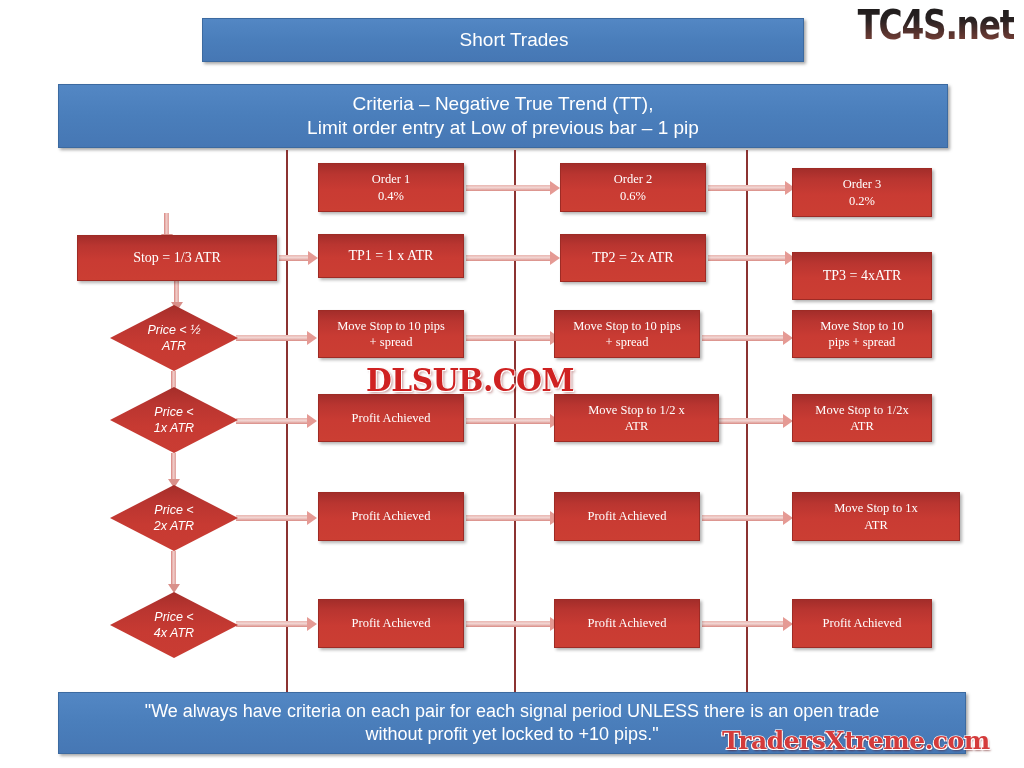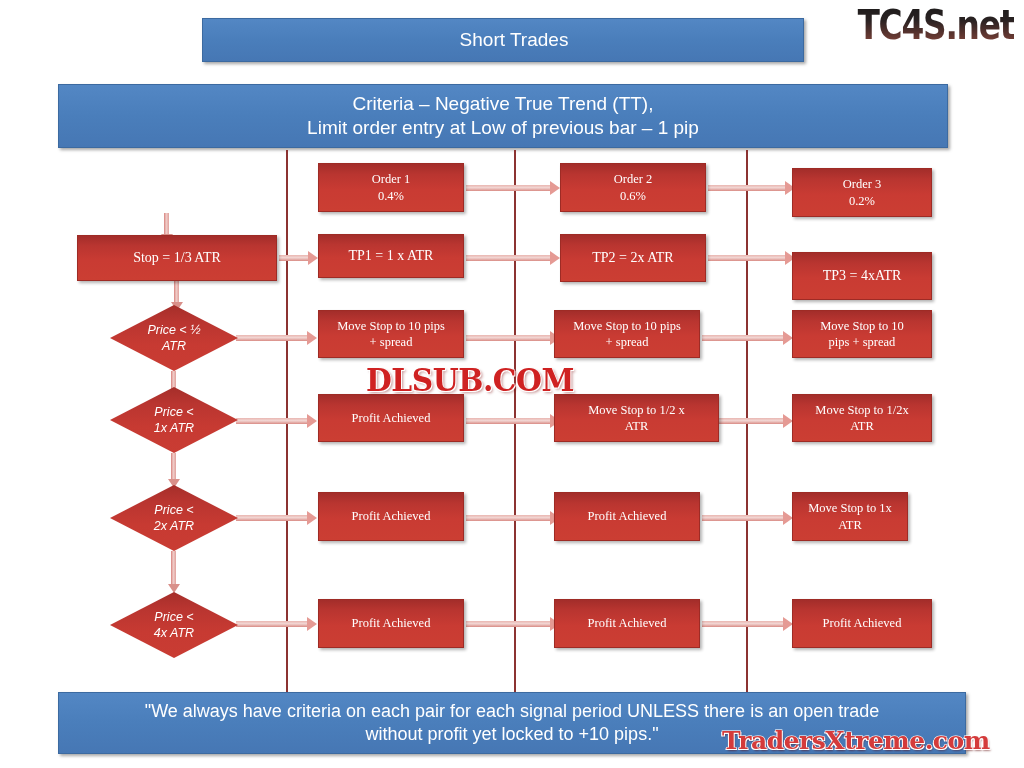--- a/index.html
+++ b/index.html
@@ -359,21 +359,21 @@
   <div class="harrow" style="left:466px; top:515px; width:85px;"></div>
 
   <div class="red-box" style="left:554px; top:492px; width:146px; height:49px;">
     <div>
       <div>Profit Achieved</div>
       <div></div>
     </div>
   </div>
   <div class="harrow" style="left:702px; top:515px; width:82px;"></div>
 
-  <div class="red-box" style="left:792px; top:492px; width:116px; height:49px;">
+  <div class="red-box" style="left:792px; top:492px; width:168px; height:49px;">
     <div>
       <div>Move Stop to 1x</div>
       <div>ATR</div>
     </div>
   </div>
 
   <div class="harrow" style="left:236px; top:621px; width:72px;"></div>
   <div class="red-box" style="left:318px; top:599px; width:146px; height:49px;">
     <div>
       <div>Profit Achieved</div>

